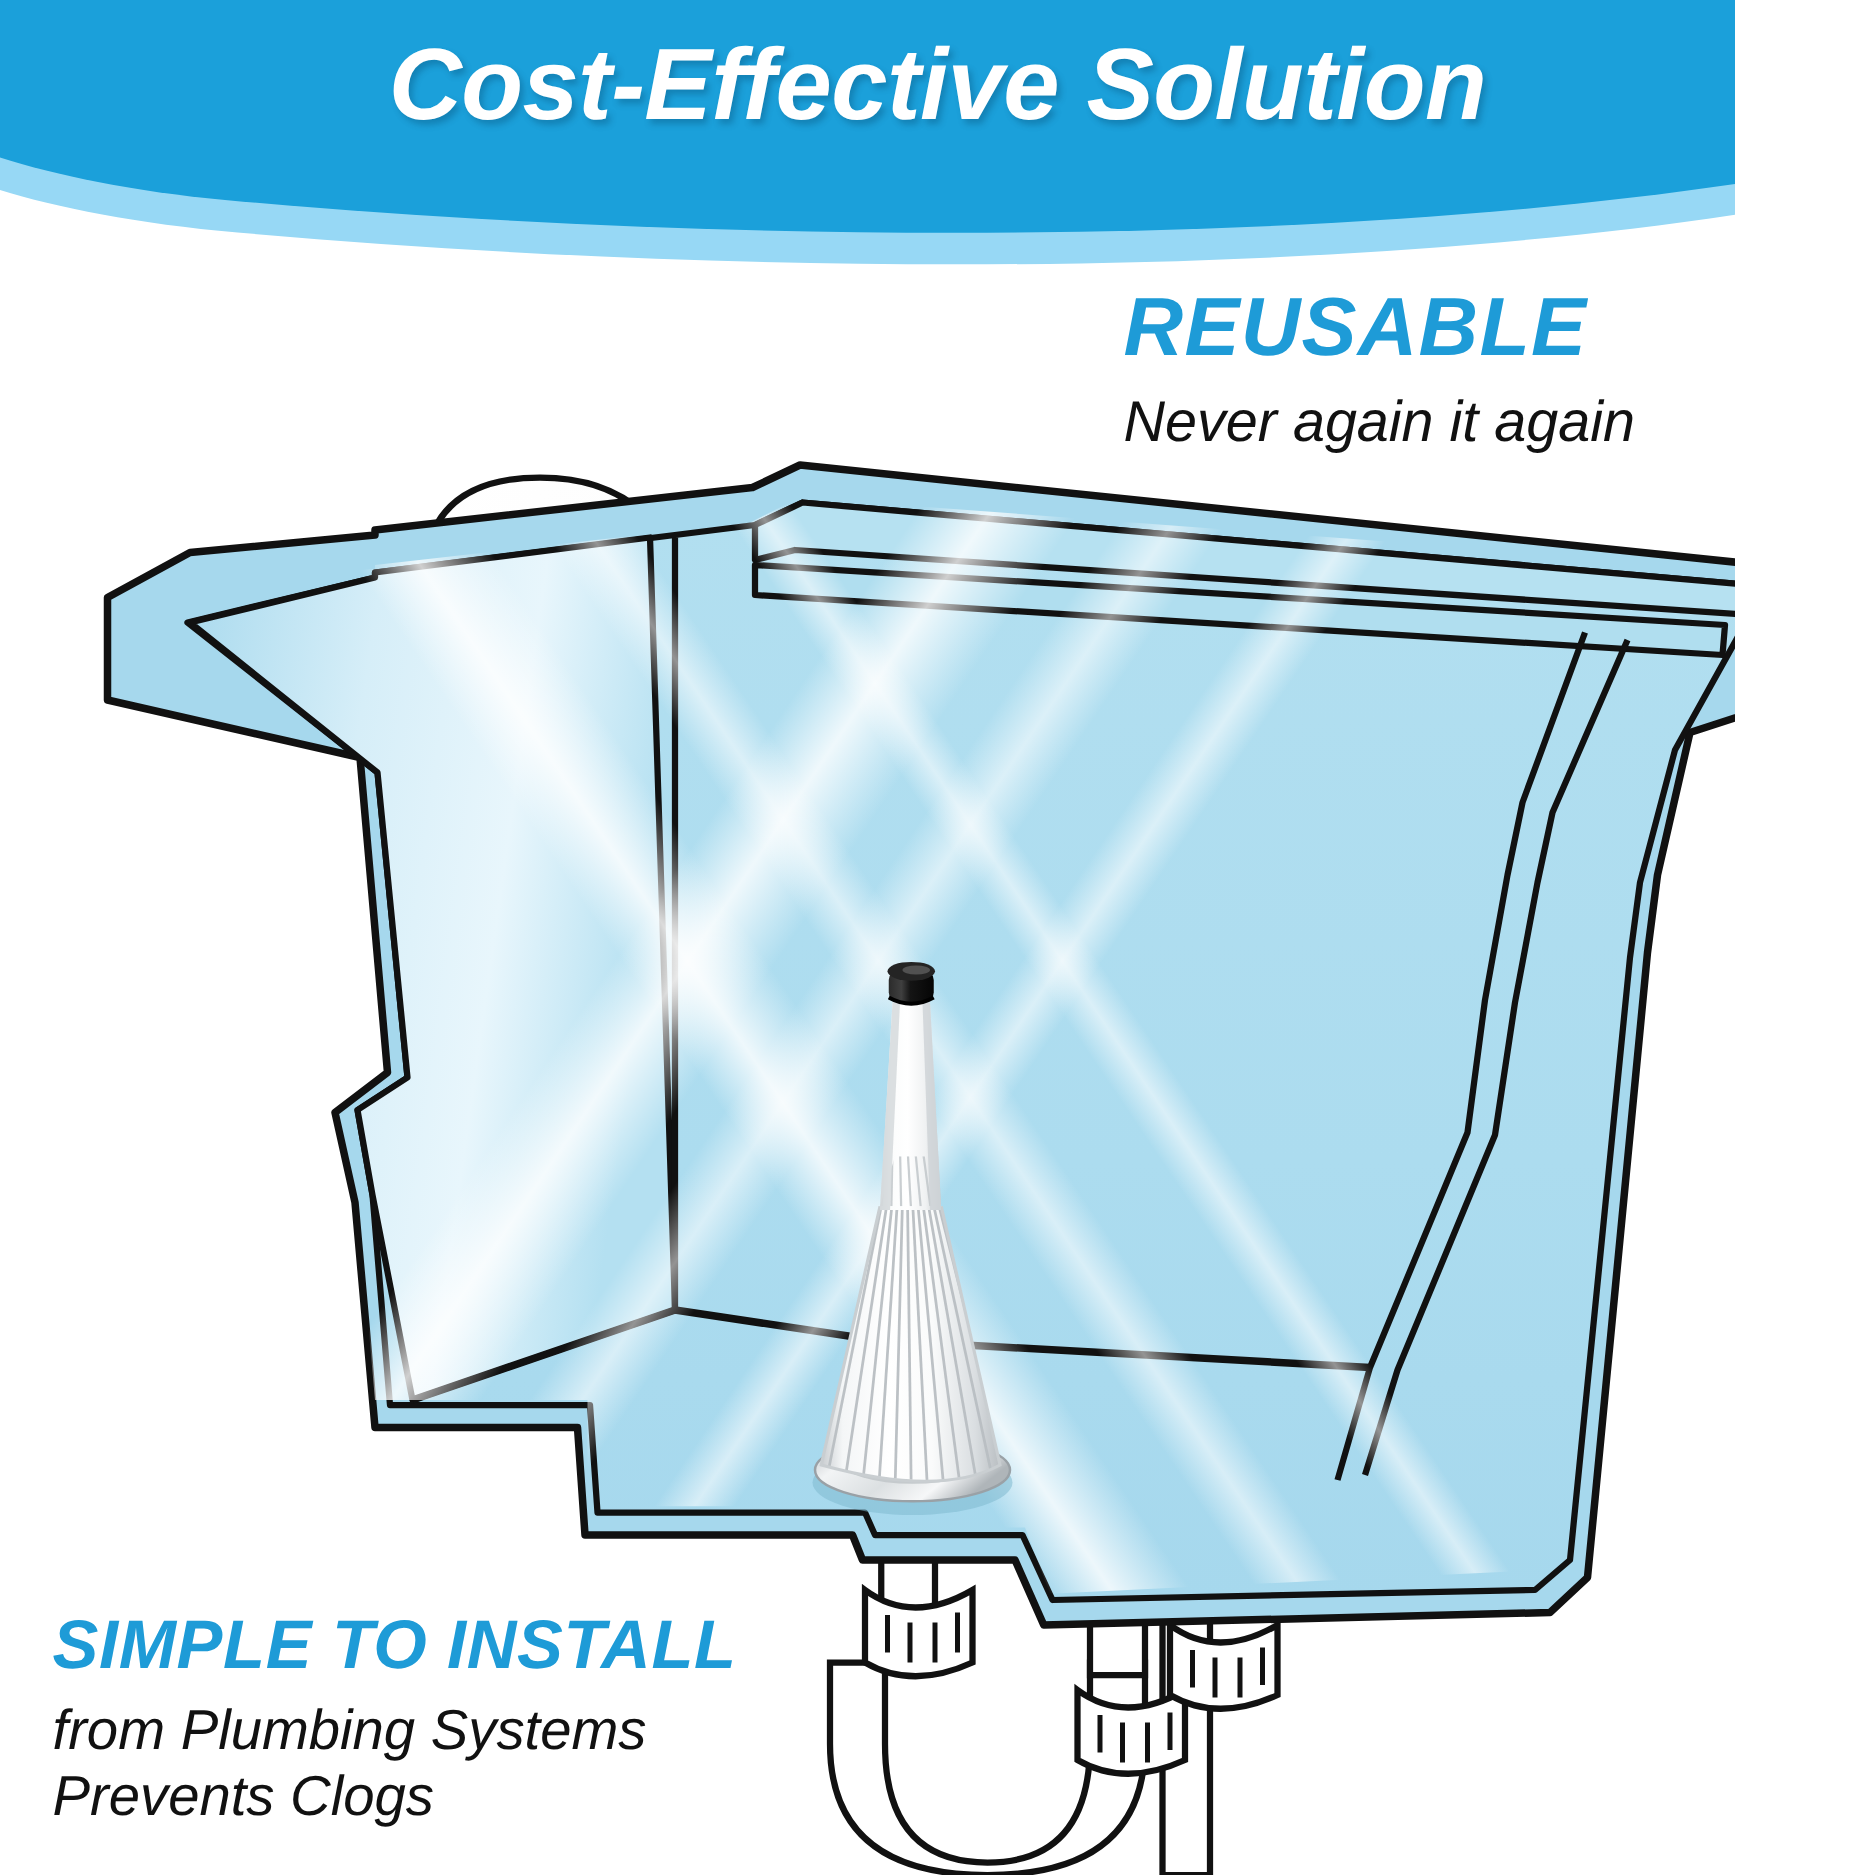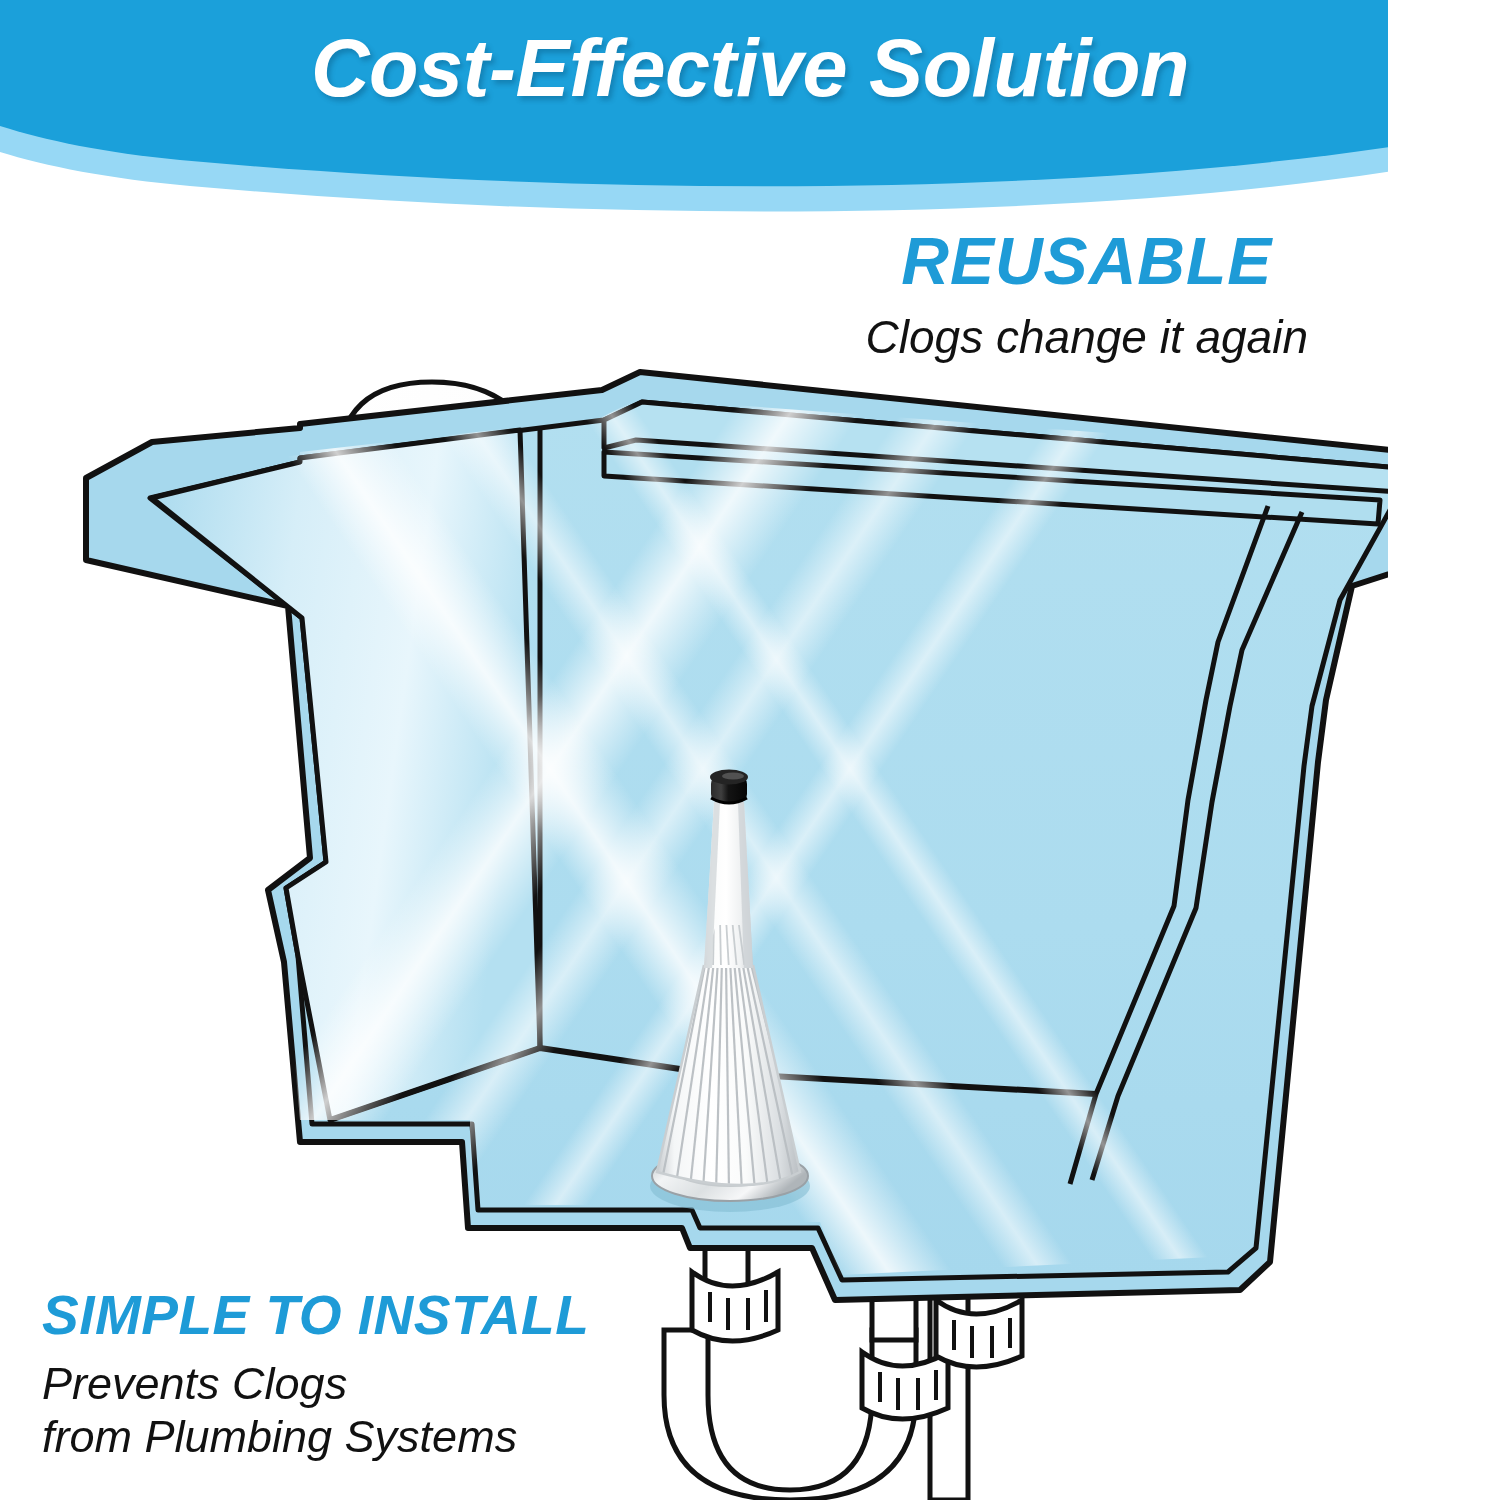--- a/index.html
+++ b/index.html
@@ -67,21 +67,21 @@
     font-weight: normal;
     color: #111111;
     line-height: 1.18;
     white-space: nowrap;
   }
 
   #reusable-block {
     position: absolute;
     right: 80px;
     top: 228px;
-    text-align: center;
+    text-align: left;
   }
   #reusable-block .callout-head {
     font-size: 66px;
     letter-spacing: 1px;
   }
   #reusable-block .callout-sub {
     font-size: 46px;
     margin-top: 16px;
   }
 
@@ -124,28 +124,28 @@
 
       <path d="M 0,0 L 1500,0 L 1500,152 C 1160,222 640,226 190,186 C 110,179 45,166 0,152 Z" fill="#97D8F5"></path>
 
       <path d="M 0,0 L 1500,0 L 1500,128 C 1150,198 620,200 180,160 C 105,153 44,140 0,126 Z" fill="#1BA0DA"></path>
     </svg>
     <div id="banner-title">Cost-Effective Solution</div>
   </div>
 
   <div id="reusable-block">
     <div class="callout-head">REUSABLE</div>
-    <div class="callout-sub">Clogs change it again</div>
+    <div class="callout-sub">Never again it again</div>
   </div>
 
   <div id="install-block">
     <div class="callout-head">SIMPLE TO INSTALL</div>
     <div class="callout-sub">
+      <span class="ln">from Plumbing Systems</span>
       <span class="ln">Prevents Clogs</span>
-      <span class="ln">from Plumbing Systems</span>
     </div>
   </div>
 
   <svg id="illustration" viewBox="0 0 1500 1500">
     <defs>
 
       <linearGradient id="gBasin" x1="0" y1="0" x2="0" y2="1">
         <stop offset="0%" stop-color="#B2DFF0"></stop>
         <stop offset="60%" stop-color="#ACDCEF"></stop>
         <stop offset="100%" stop-color="#A6D8ED"></stop>

